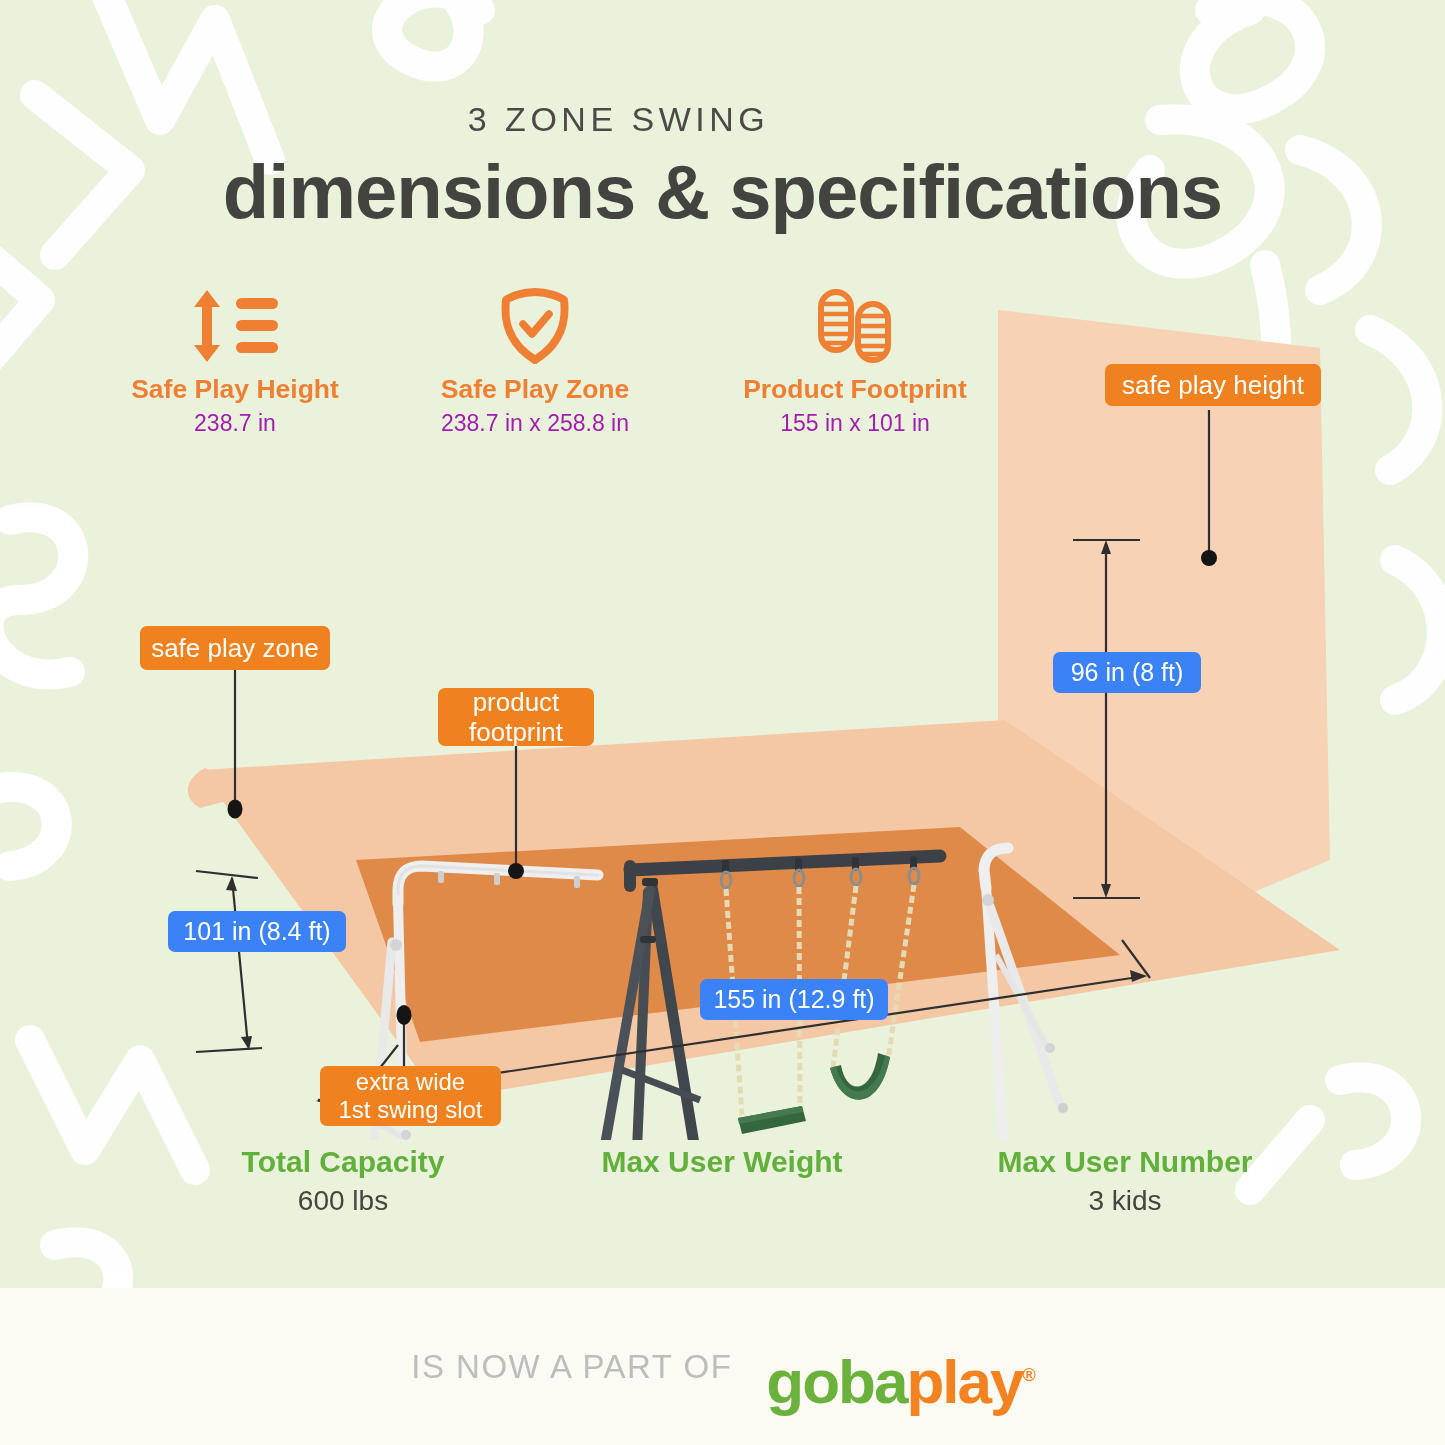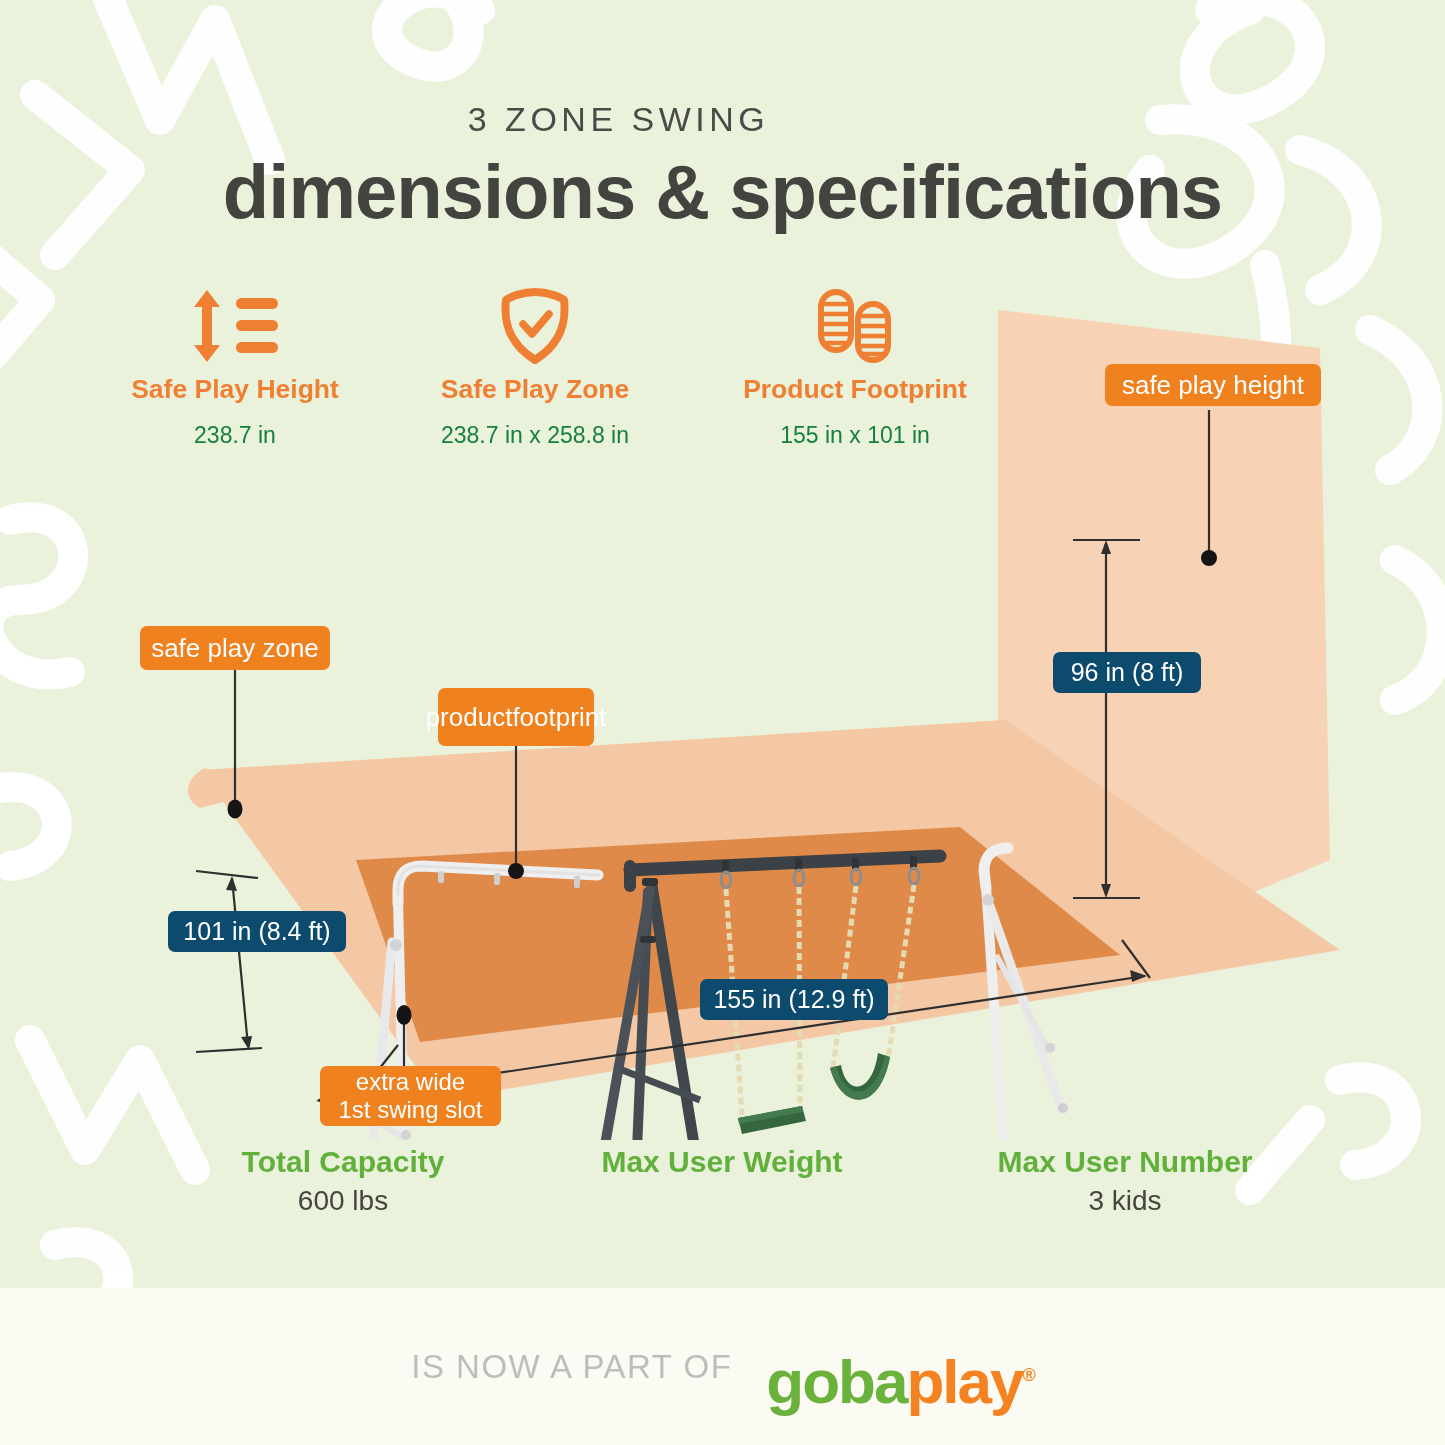--- a/index.html
+++ b/index.html
@@ -25,33 +25,33 @@
     font-size:76px;font-weight:700;color:#434340;letter-spacing:-1px;
   }
 
   
   .spec-row{position:absolute;top:288px;left:90px;width:890px;height:170px;}
   .spec{position:absolute;text-align:center;}
   .spec-icon{height:76px;display:flex;align-items:flex-end;justify-content:center;}
   .spec-title{
     font-size:26.5px;font-weight:700;color:#ef8033;margin-top:10px;white-space:nowrap;
   }
-  .spec-value{font-size:23px;color:#15803d;margin-top:17px;white-space:nowrap;}
+  .spec-value{font-size:23px;color:#a21caf;margin-top:5px;white-space:nowrap;}
 
   
   #illus{position:absolute;left:0;top:300px;width:1445px;height:840px;}
 
   
   .tag{
     position:absolute;border-radius:7px;color:#fff;
     display:flex;align-items:center;justify-content:center;
     text-align:center;line-height:1.16;
   }
   .tag.orange{background:#f0811f;font-size:26px;}
-  .tag.green{background:#0c4a6e;font-size:25px;font-weight:400;}
+  .tag.green{background:#3b82f6;font-size:25px;font-weight:400;}
 
   
   .stats{position:absolute;top:1145px;left:0;width:1445px;height:100px;}
   .stat{position:absolute;text-align:center;}
   .stat-title{font-size:30px;font-weight:700;color:#62b03c;white-space:nowrap;}
   .stat-value{font-size:28px;color:#46463f;margin-top:6px;white-space:nowrap;}
 
   
   .footer{
     position:absolute;left:0;top:1288px;width:1445px;height:157px;
@@ -279,21 +279,21 @@
     <g fill="#151515">
       <ellipse cx="235" cy="509" rx="7.5" ry="9.5"></ellipse>
       <ellipse cx="516" cy="571" rx="8" ry="8"></ellipse>
       <ellipse cx="1209" cy="258" rx="8" ry="8"></ellipse>
       <ellipse cx="404" cy="715" rx="7.5" ry="10"></ellipse>
     </g>
   </svg>
 
   <div class="tag orange" style="left:140px;top:626px;width:190px;height:44px;">safe play zone</div>
 
-  <div class="tag orange" style="left:438px;top:688px;width:156px;height:58px;flex-direction:row;">
+  <div class="tag orange" style="left:438px;top:688px;width:156px;height:58px;flex-direction:column;">
     <span>product</span>
     <span>footprint</span>
   </div>
 
   <div class="tag orange" style="left:1105px;top:364px;width:216px;height:42px;">safe play height</div>
 
   <div class="tag orange" style="left:320px;top:1066px;width:181px;height:60px;flex-direction:column;font-size:24px;">
     <span>extra wide</span>
     <span>1st swing slot</span>
   </div>

